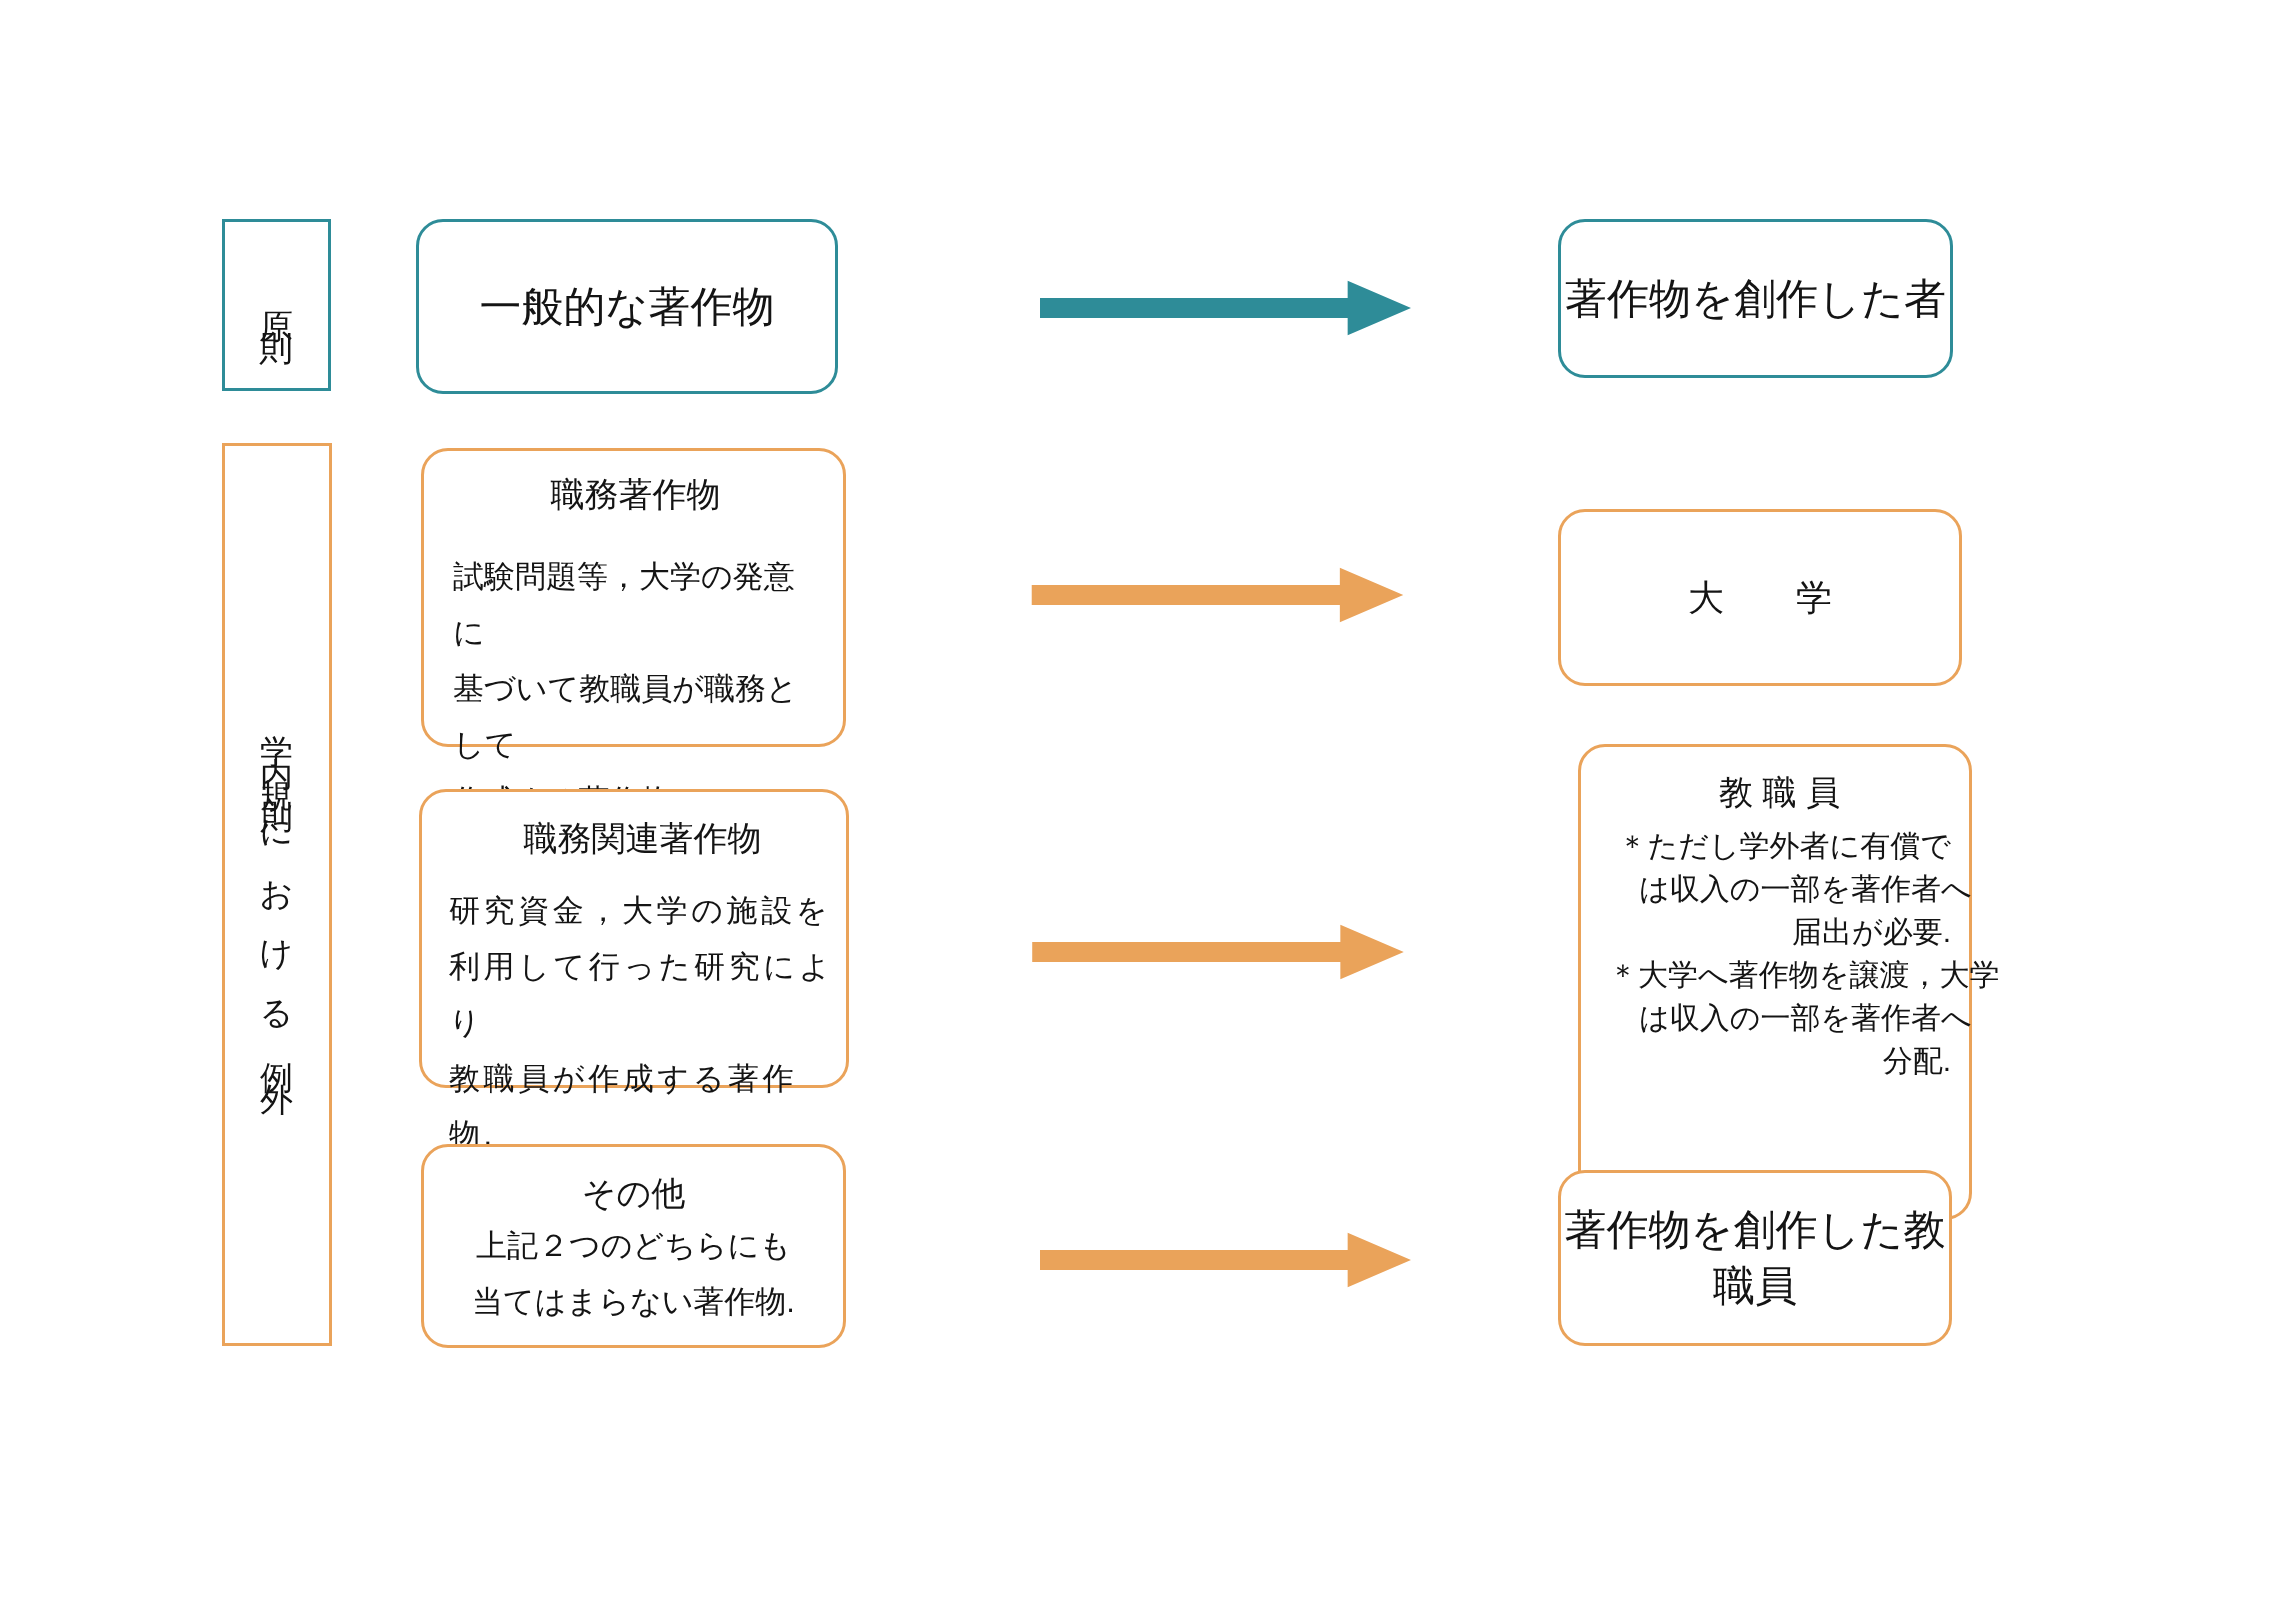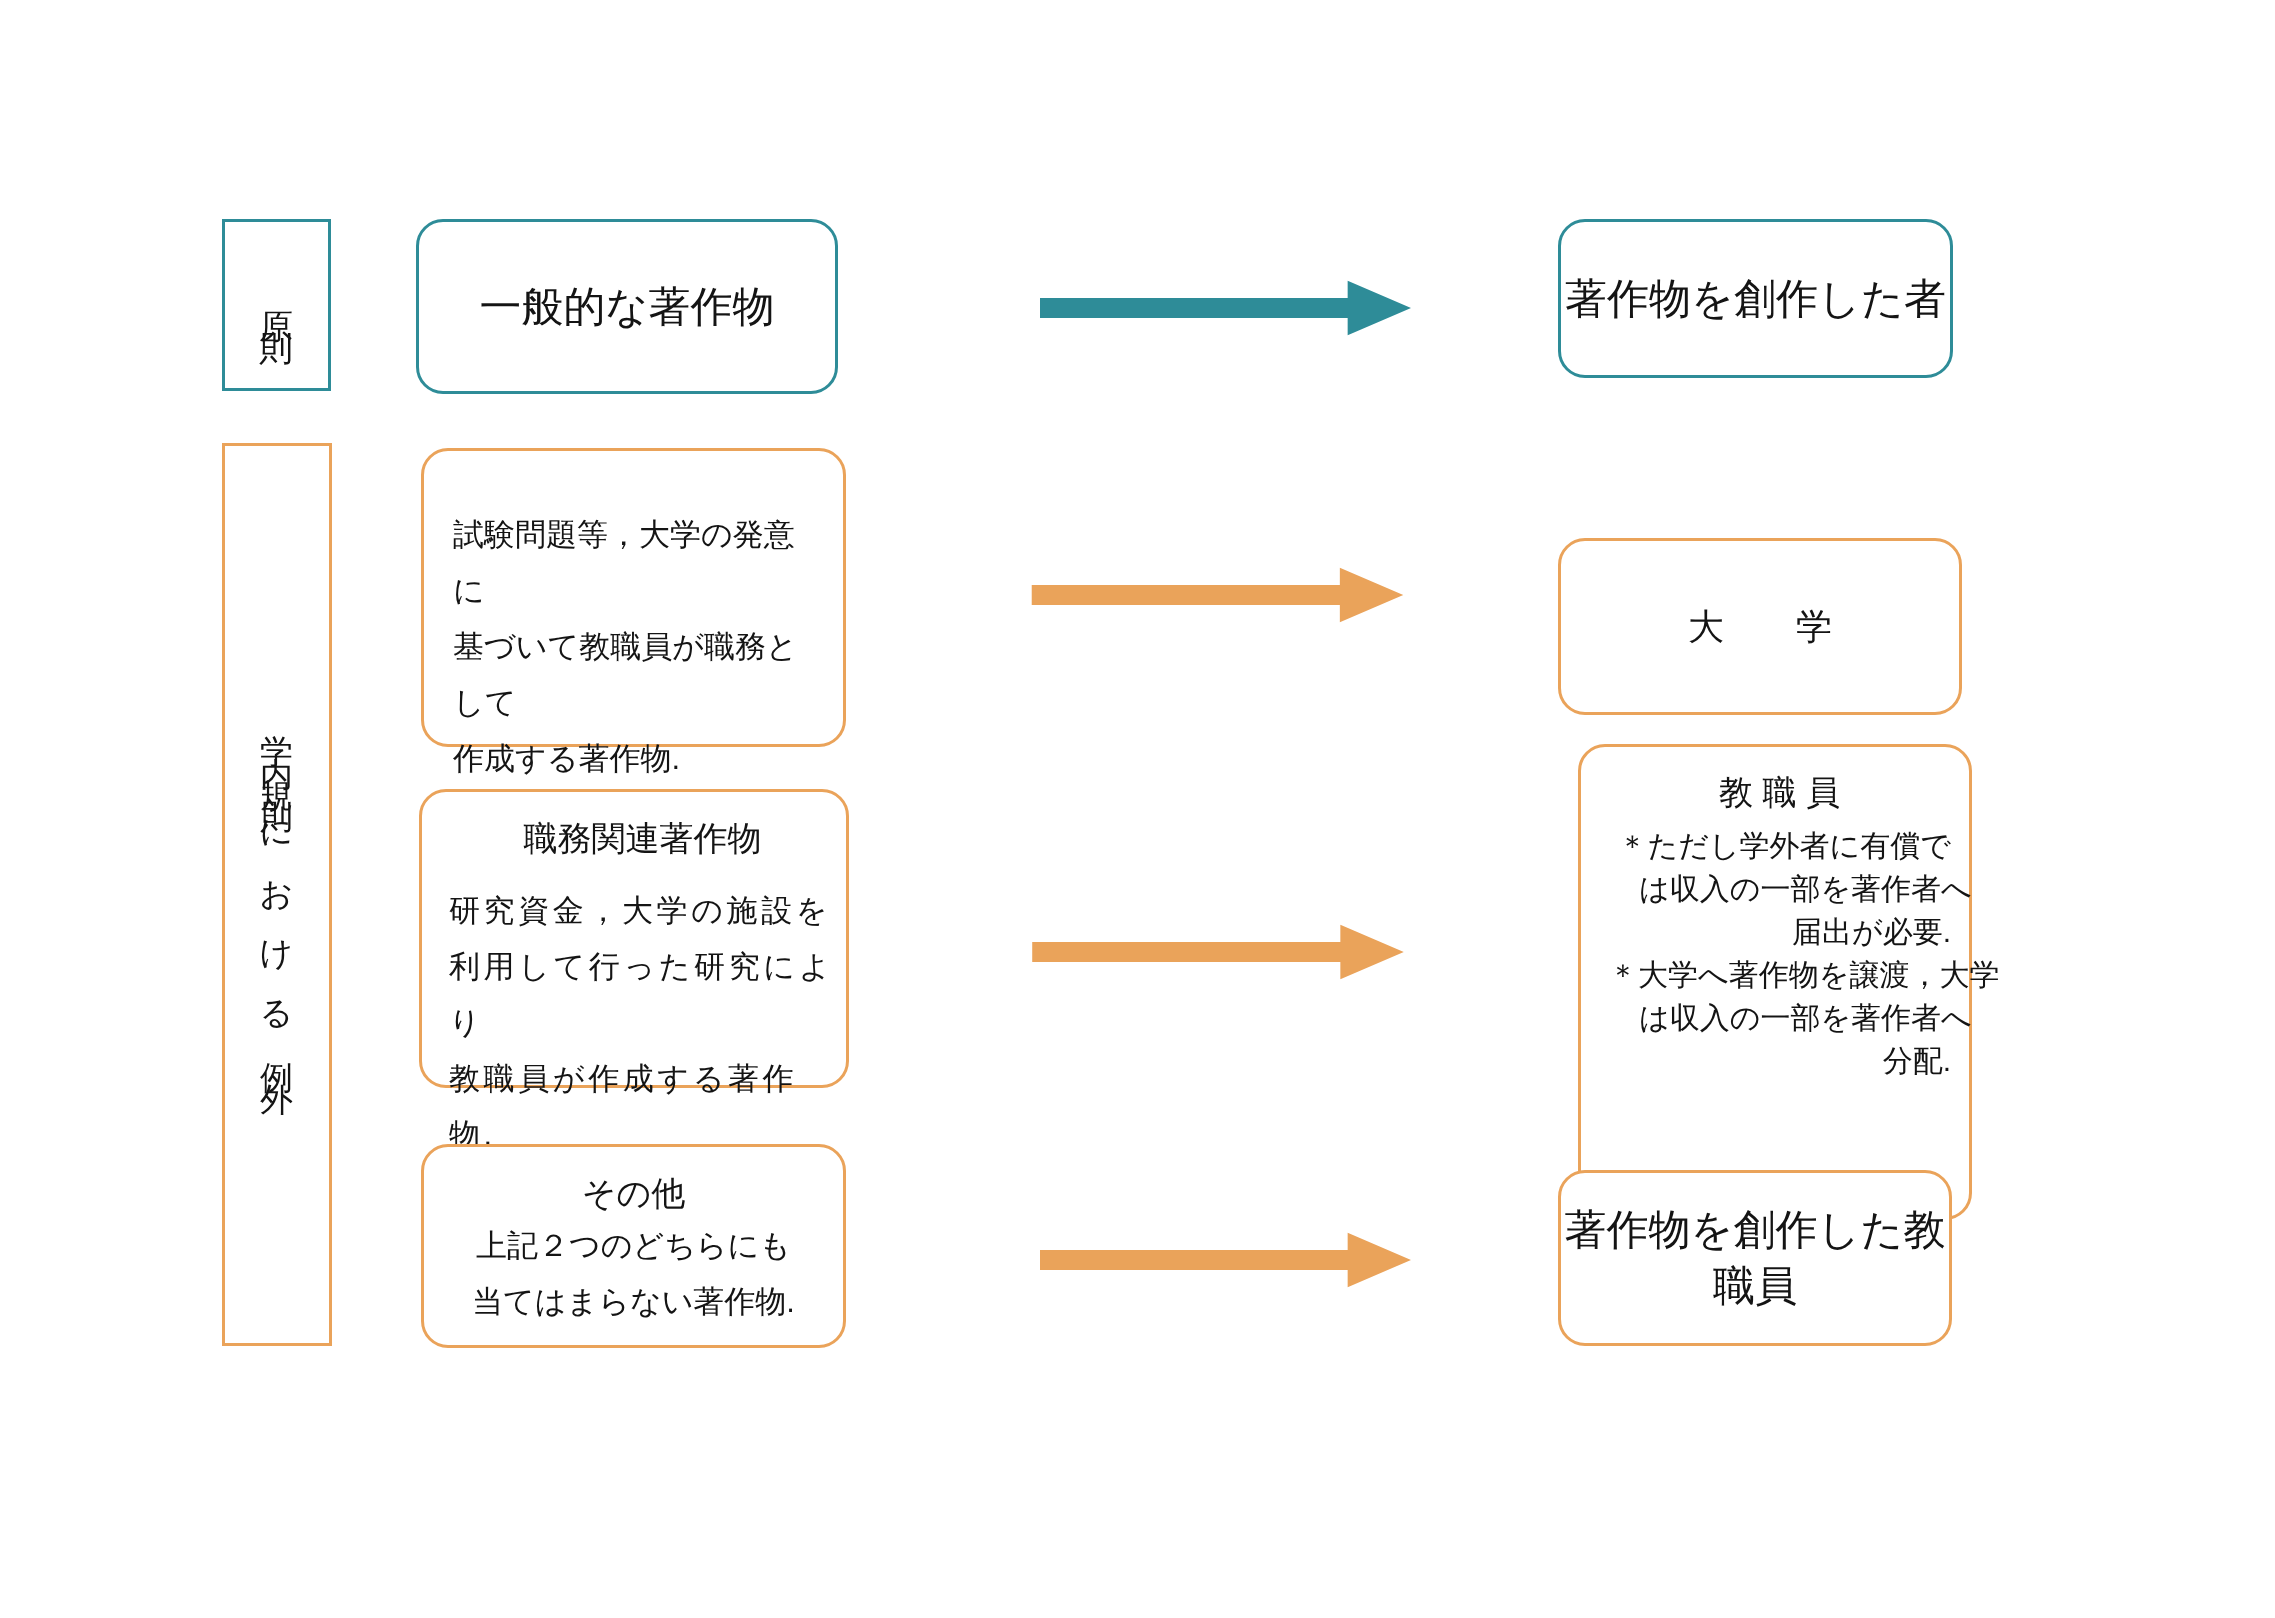--- a/index.html
+++ b/index.html
@@ -70,32 +70,33 @@
 
   <div class="box rounded" style="left: 1558px; top: 219px; width: 395px; height: 159px; border-color: rgb(46, 140, 152);">
     <span class="center-text">著作物を創作した者</span>
   </div>
 
   <div class="box square" style="left: 222px; top: 443px; width: 110px; height: 903px; border-color: rgb(234, 163, 90);">
     <span class="vlabel" style="font-size:33px;">学内規則における例外</span>
   </div>
 
   <div class="box rounded item-box" style="left: 421px; top: 448px; width: 425px; height: 299px; padding: 22px 25px 0px 29px; border-color: rgb(234, 163, 90);">
+    <div class="item-title">職務著作物</div>
     <div class="body-lines body-left" style="margin-top:34px;">
       <div>試験問題等，大学の発意に</div>
       <div>基づいて教職員が職務として</div>
       <div>作成する著作物.</div>
     </div>
   </div>
 
   <svg class="arrow" style="left:1031px;top:566px;" width="373" height="58" viewBox="0 0 410 64">
     <path d="M0,21 L340,21 L340,2 L410,32 L340,62 L340,43 L0,43 Z" fill="#EAA35A"></path>
   </svg>
 
-  <div class="box rounded" style="left: 1558px; top: 509px; width: 404px; height: 177px; border-color: rgb(234, 163, 90); margin-top: 29px;">
+  <div class="box rounded" style="left: 1558px; top: 509px; width: 404px; height: 177px; border-color: rgb(234, 163, 90);">
     <span class="result-title">大　　学</span>
   </div>
 
   <div class="box rounded item-box" style="left: 419px; top: 789px; width: 430px; height: 299px; padding: 25px 10px 0px 27px; border-color: rgb(234, 163, 90);">
     <div class="item-title">職務関連著作物</div>
     <div class="body-lines body-left ls-wide" style="margin-top:23.5px;">
       <div>研究資金，大学の施設を</div>
       <div>利用して行った研究により</div>
       <div>教職員が作成する著作物.</div>
     </div>

